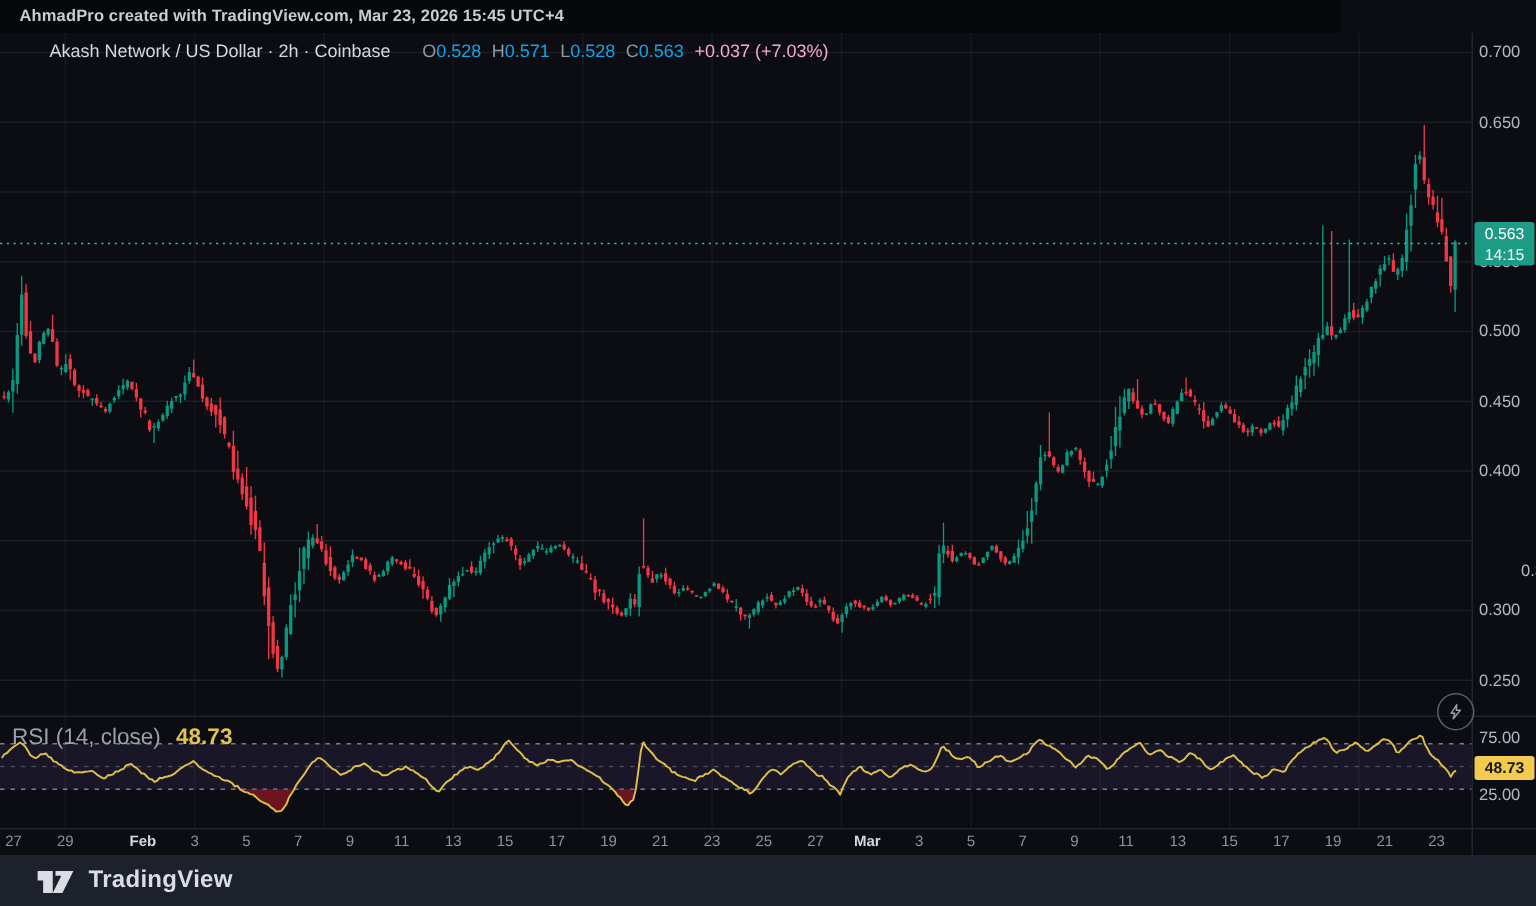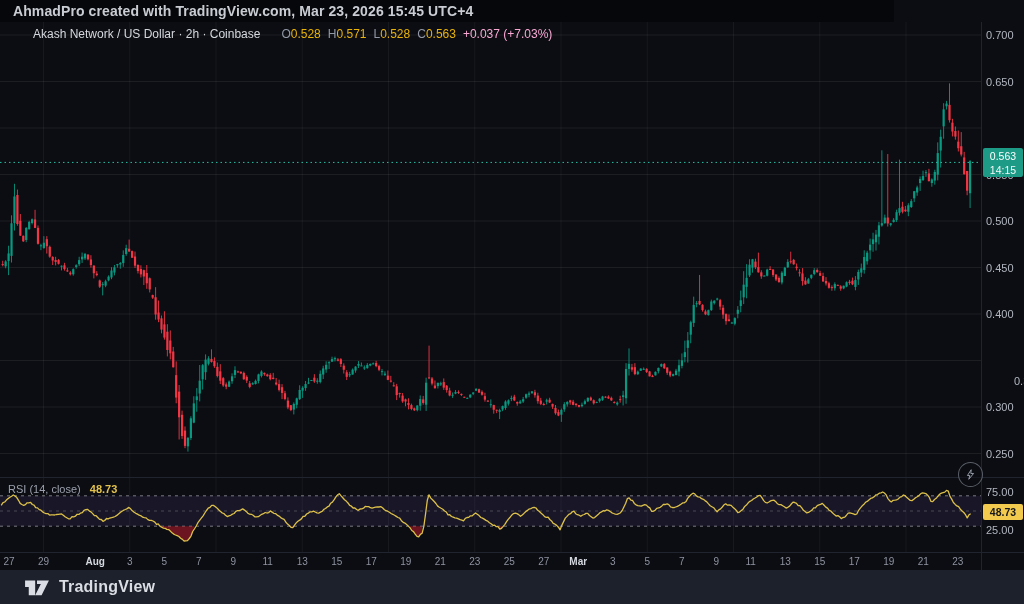--- a/index.html
+++ b/index.html
@@ -1,36 +1,36 @@
 <!DOCTYPE html>
 <html><head>
 <meta charset="utf-8">
 <style>
   html,body{margin:0;padding:0;background:#0b0d12;width:1024px;height:604px;overflow:hidden;
     font-family:"Liberation Sans",sans-serif;-webkit-font-smoothing:antialiased;}
   #app{position:relative;width:1024px;height:604px;background:#0b0d12;}
   #plot{position:absolute;left:0;top:0;z-index:1;}
   #overlays{position:absolute;left:0;top:0;width:1024px;height:604px;z-index:2;pointer-events:none;}
   .topbar{position:absolute;left:0;top:0;width:894px;height:22px;background:#05070b;z-index:3;
-    color:#c9ccd2;font-size:14px;font-weight:700;line-height:22px;padding-left:13px;box-sizing:border-box;letter-spacing:.1px;}
+    color:#c9ccd2;font-size:11px;font-weight:700;line-height:22px;padding-left:13px;box-sizing:border-box;letter-spacing:.1px;}
   .legend{position:absolute;left:33px;top:27px;z-index:3;font-size:12px;color:#d5d8de;white-space:nowrap;}
   .legend .ohlc{margin-left:14px;}
   .legend .lab{color:#9298a5;margin-left:7px;}
-  .legend .val{color:#eab308;}
+  .legend .val{color:#0ea5e9;}
   .legend .chg{color:#f9a8d4;margin-left:7px;}
   .axis-label{position:absolute;left:986px;font-size:11px;color:#b3b7c0;z-index:2;}
   .rsi-axis-label{position:absolute;left:986px;font-size:11px;color:#b3b7c0;z-index:2;}
   .time-label{position:absolute;top:556px;width:30px;text-align:center;font-size:10px;color:#8f93a0;z-index:2;}
   .time-label.bold{color:#d6d9e0;font-weight:700;}
   .price-badge{position:absolute;left:983px;top:148px;width:40px;height:29px;background:#1d9b87;border-radius:2px;
     z-index:4;color:#fff;font-size:10.5px;text-align:center;line-height:14px;padding-top:1px;box-sizing:border-box;}
   .price-badge .cd{opacity:.95;}
   .rsi-badge{position:absolute;left:983px;top:504px;width:40px;height:16px;background:#f2ca4e;border-radius:2px;
     z-index:4;color:#15181e;font-size:10.5px;font-weight:700;text-align:center;line-height:16px;}
-  .rsi-legend{position:absolute;left:8px;top:483px;z-index:3;font-size:11px;color:#9ba0ac;white-space:nowrap;}
+  .rsi-legend{position:absolute;left:8px;top:483px;z-index:3;font-size:15px;color:#9ba0ac;white-space:nowrap;}
   .rsi-legend .rsi-val{color:#e3c24d;font-weight:700;margin-left:6px;}
   .sep-h{position:absolute;left:0;width:1024px;height:1px;background:#20242f;z-index:3;}
   .sep-v{position:absolute;left:981px;top:22px;width:1px;height:548px;background:#20242f;z-index:3;}
   .flash-btn{position:absolute;left:958px;top:462px;width:23px;height:23px;border:1px solid rgba(155,160,172,.55);
     border-radius:50%;z-index:4;background:rgba(11,13,18,.55);display:flex;align-items:center;justify-content:center;}
   .bottombar{position:absolute;left:0;top:570px;width:1024px;height:34px;background:#1d212b;z-index:3;
     display:flex;align-items:center;padding-left:24px;box-sizing:border-box;}
   .bottombar .brand{color:#dadde3;font-size:16px;font-weight:700;margin-left:9px;letter-spacing:.2px;}
 </style>
 </head>
@@ -740,21 +740,21 @@
       <div class="axis-label" style="top: 215px;">0.500</div>
       <div class="axis-label" style="top: 261.5px;">0.450</div>
       <div class="axis-label" style="top: 308px;">0.400</div>
       <div class="axis-label" style="top: 375px; margin-left: 28px;">0.350</div>
       <div class="axis-label" style="top: 401px;">0.300</div>
       <div class="axis-label" style="top: 447.5px;">0.250</div>
       <div class="rsi-axis-label" style="top: 486px;">75.00</div>
       <div class="rsi-axis-label" style="top: 524px;">25.00</div>
       <div class="time-label" style="left: -6px;">27</div>
       <div class="time-label" style="left: 28.5px;">29</div>
-      <div class="time-label bold" style="left: 80.25px;">Aug</div>
+      <div class="time-label bold" style="left: 80.25px;">Feb</div>
       <div class="time-label" style="left: 114.75px;">3</div>
       <div class="time-label" style="left: 149.25px;">5</div>
       <div class="time-label" style="left: 183.75px;">7</div>
       <div class="time-label" style="left: 218.25px;">9</div>
       <div class="time-label" style="left: 252.75px;">11</div>
       <div class="time-label" style="left: 287.25px;">13</div>
       <div class="time-label" style="left: 321.75px;">15</div>
       <div class="time-label" style="left: 356.25px;">17</div>
       <div class="time-label" style="left: 390.75px;">19</div>
       <div class="time-label" style="left: 425.25px;">21</div>

